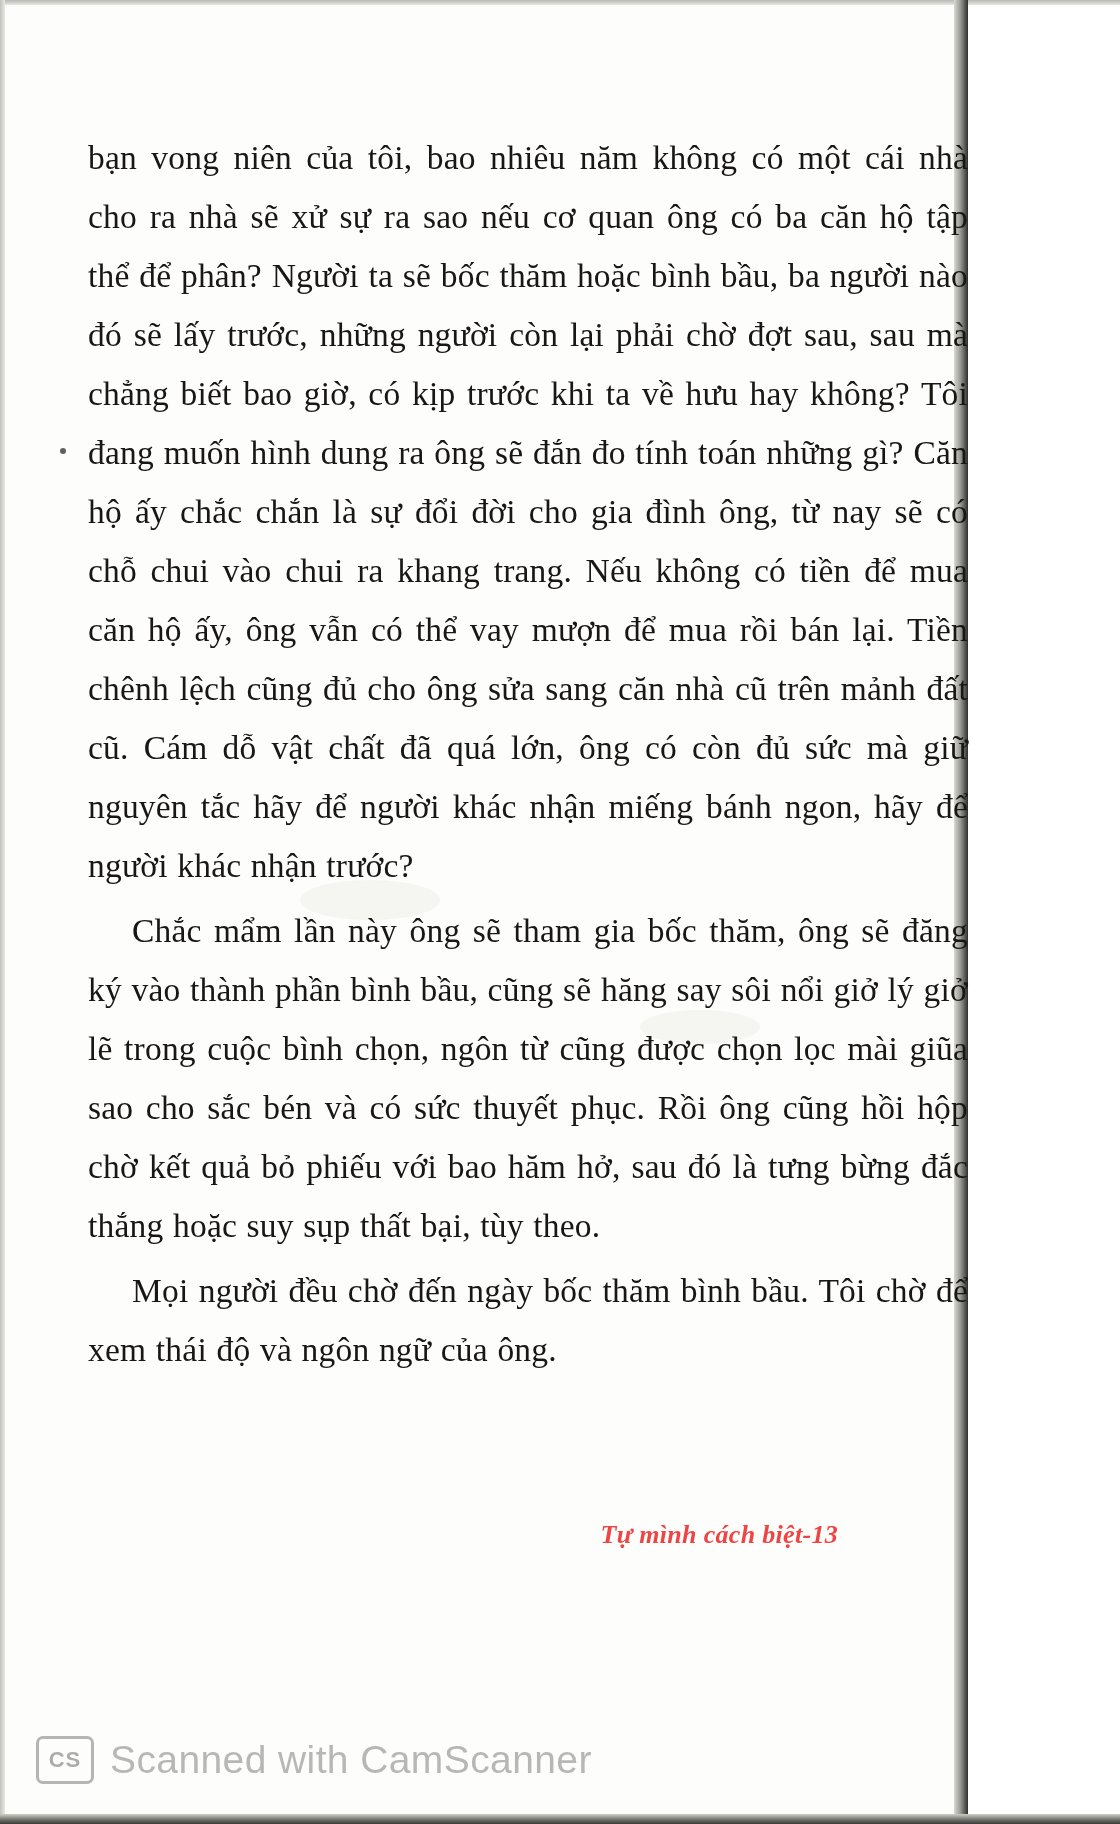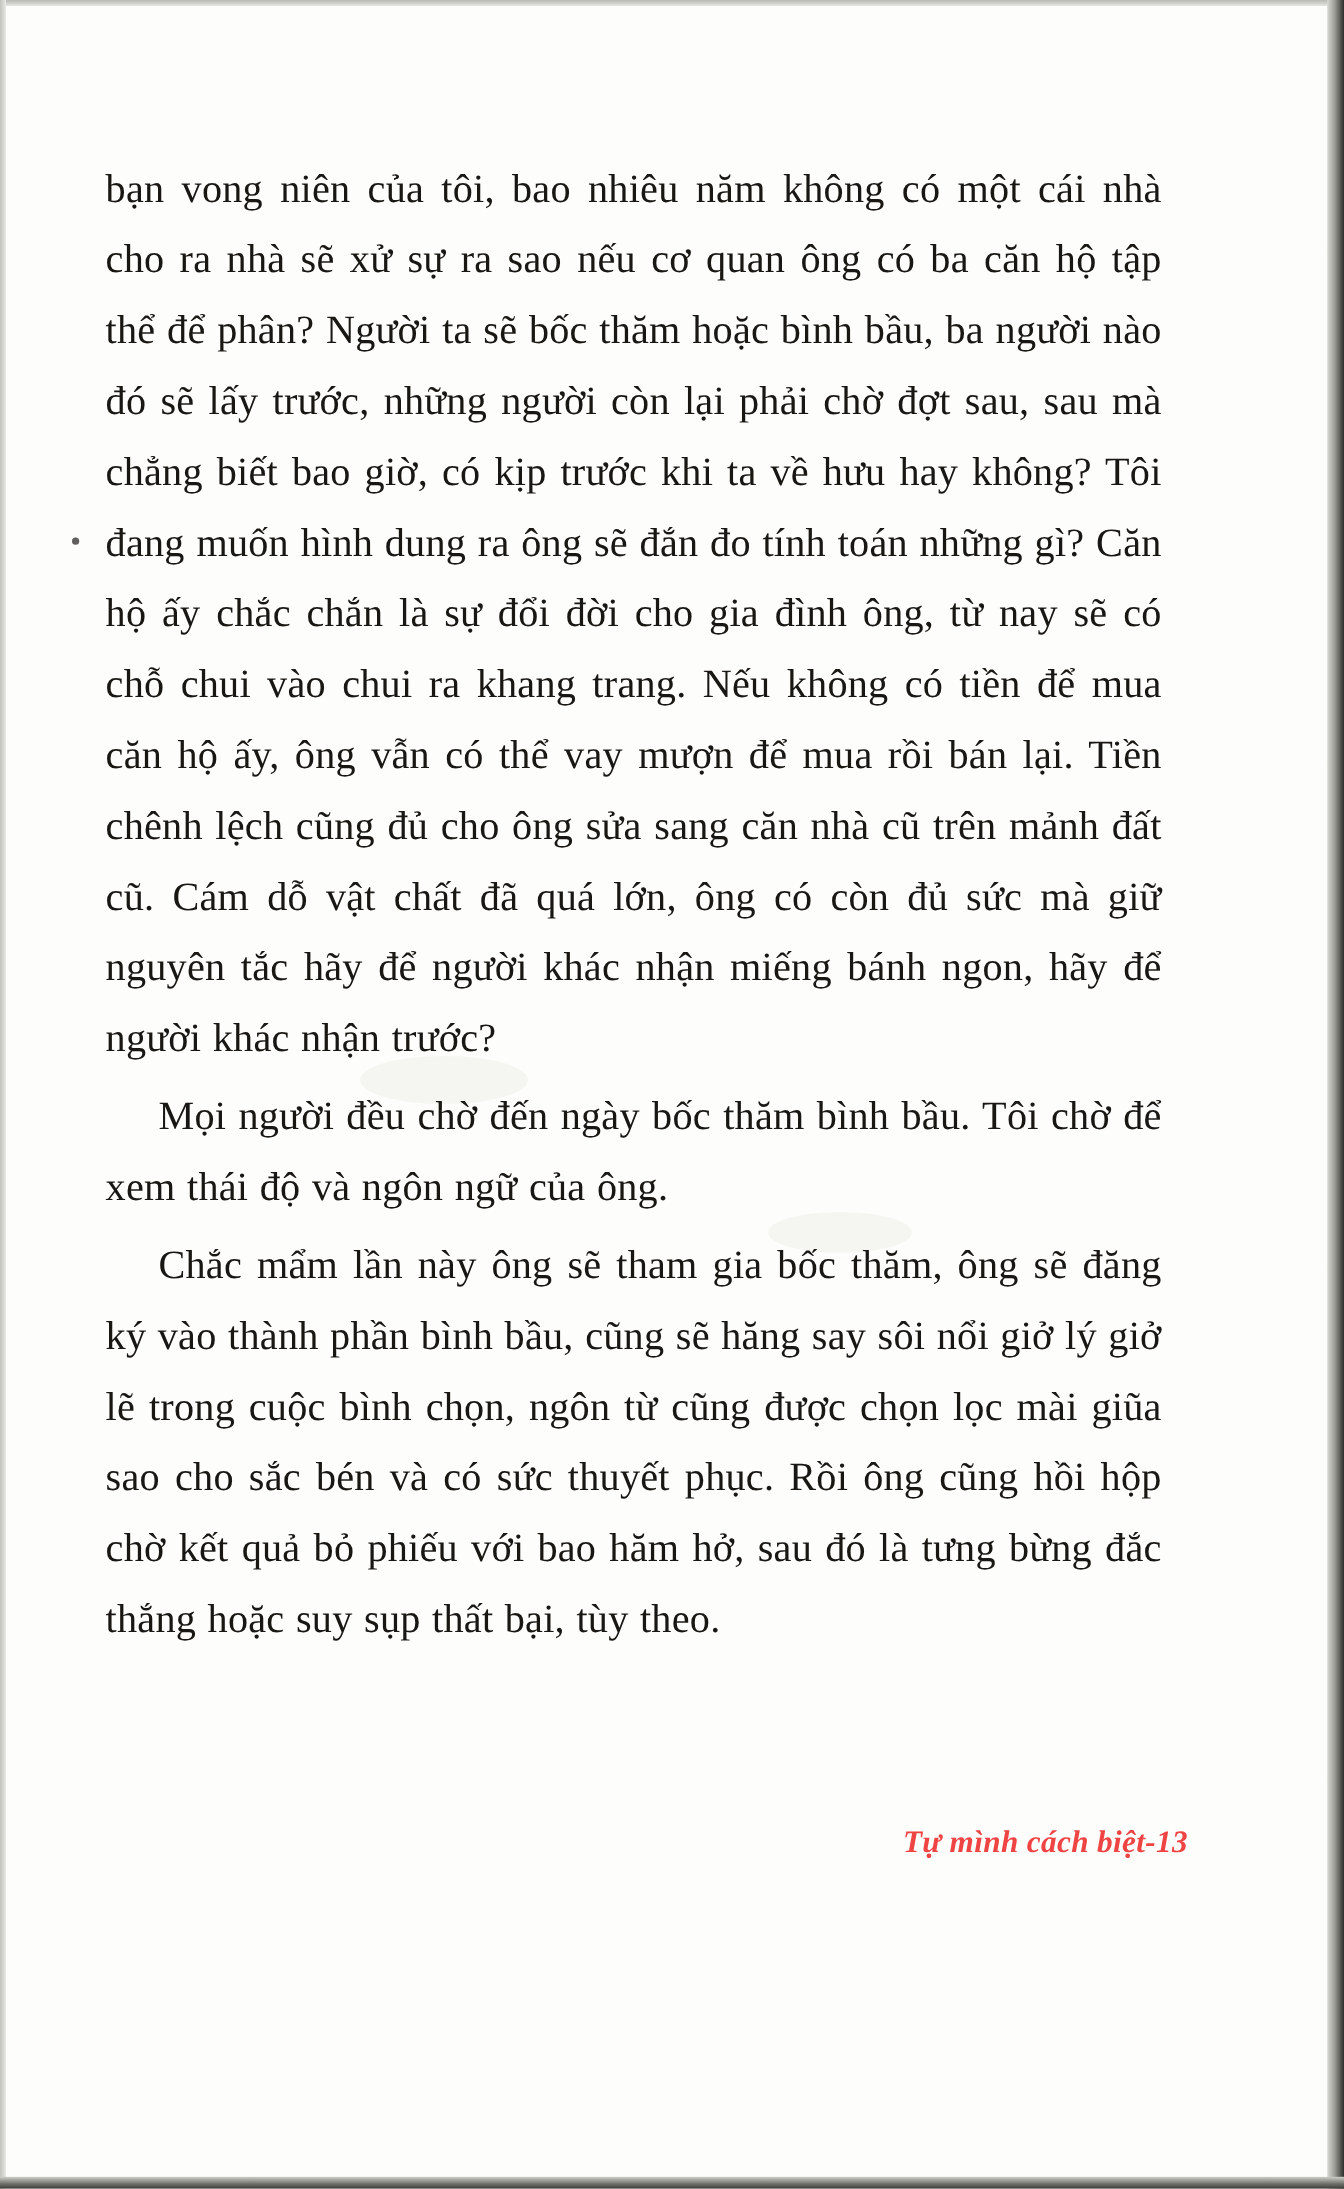--- a/index.html
+++ b/index.html
@@ -11,21 +11,21 @@
     width: 1120px;
     height: 1824px;
     position: relative;
     font-family: "Liberation Serif", serif;
     overflow: hidden;
   }
   .page {
     position: absolute;
     left: 0;
     top: 0;
-    width: 1120px;
+    width: 968px;
     height: 1824px;
     background: #fdfdfb;
   }
   
   .scan-edge-right {
     position: absolute;
     top: 0;
     right: 0;
     width: 14px;
     height: 1824px;
@@ -158,22 +158,26 @@
   <div class="scan-edge-right"></div>
   <div class="scan-edge-bottom"></div>
 
   <div class="blotch" style="left:300px; top:880px; width:140px; height:40px;"></div>
   <div class="blotch" style="left:640px; top:1010px; width:120px; height:34px;"></div>
 
   <div class="margin-dot"></div>
 
   <div class="text-column">
     <p class="body-par">bạn vong niên của tôi, bao nhiêu năm không có một cái nhà cho ra nhà sẽ xử sự ra sao nếu cơ quan ông có ba căn hộ tập thể để phân? Người ta sẽ bốc thăm hoặc bình bầu, ba người nào đó sẽ lấy trước, những người còn lại phải chờ đợt sau, sau mà chẳng biết bao giờ, có kịp trước khi ta về hưu hay không? Tôi đang muốn hình dung ra ông sẽ đắn đo tính toán những gì? Căn hộ ấy chắc chắn là sự đổi đời cho gia đình ông, từ nay sẽ có chỗ chui vào chui ra khang trang. Nếu không có tiền để mua căn hộ ấy, ông vẫn có thể vay mượn để mua rồi bán lại. Tiền chênh lệch cũng đủ cho ông sửa sang căn nhà cũ trên mảnh đất cũ. Cám dỗ vật chất đã quá lớn, ông có còn đủ sức mà giữ nguyên tắc hãy để người khác nhận miếng bánh ngon, hãy để người khác nhận trước?</p>
+    <p class="body-par indent par-gap">Chắc mẩm lần này ông sẽ tham gia bốc thăm, ông sẽ đăng ký vào thành phần bình bầu, cũng sẽ hăng say sôi nổi giở lý giở lẽ trong cuộc bình chọn, ngôn từ cũng được chọn lọc mài giũa sao cho sắc bén và có sức thuyết phục. Rồi ông cũng hồi hộp chờ kết quả bỏ phiếu với bao hăm hở, sau đó là tưng bừng đắc thắng hoặc suy sụp thất bại, tùy theo.</p>
     <p class="body-par indent par-gap">Mọi người đều chờ đến ngày bốc thăm bình bầu. Tôi chờ để xem thái độ và ngôn ngữ của ông.</p>
-    <p class="body-par indent par-gap">Chắc mẩm lần này ông sẽ tham gia bốc thăm, ông sẽ đăng ký vào thành phần bình bầu, cũng sẽ hăng say sôi nổi giở lý giở lẽ trong cuộc bình chọn, ngôn từ cũng được chọn lọc mài giũa sao cho sắc bén và có sức thuyết phục. Rồi ông cũng hồi hộp chờ kết quả bỏ phiếu với bao hăm hở, sau đó là tưng bừng đắc thắng hoặc suy sụp thất bại, tùy theo.</p>
   </div>
 
   <div class="footer-line">
     <span>Tự mình cách biệt</span><span>-</span><span class="pagenum">13</span>
   </div>
 
+  <div class="watermark">
+    <div class="cs-badge">CS</div>
+    <div class="wm-text">Scanned with CamScanner</div>
+  </div>
 
 </div>
 
 </body></html>

